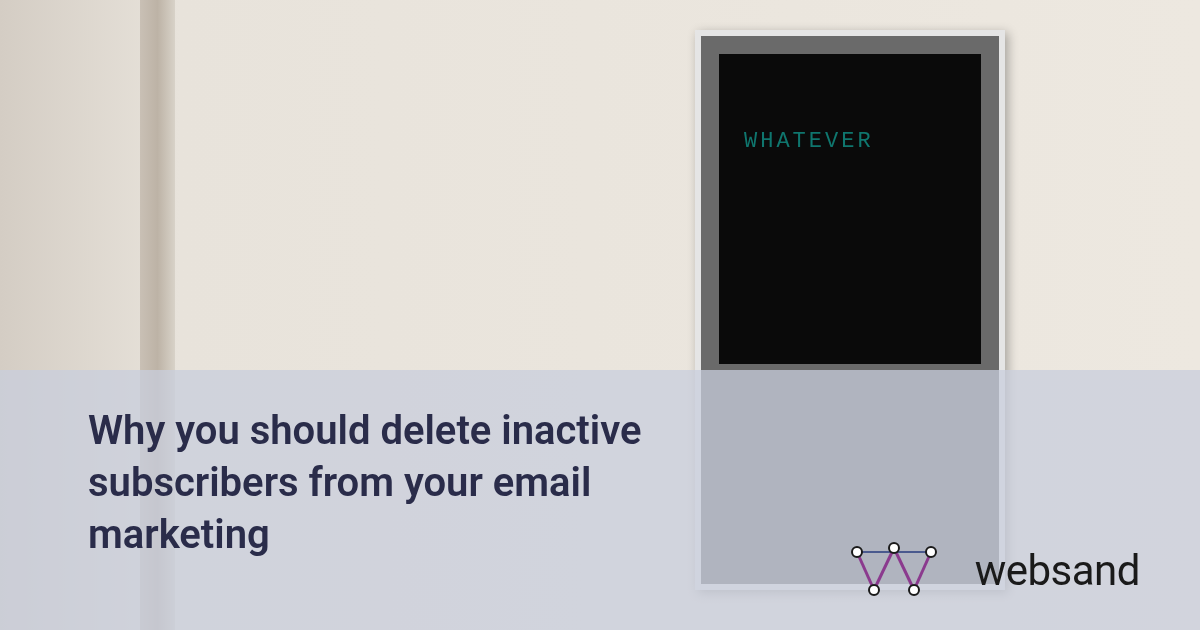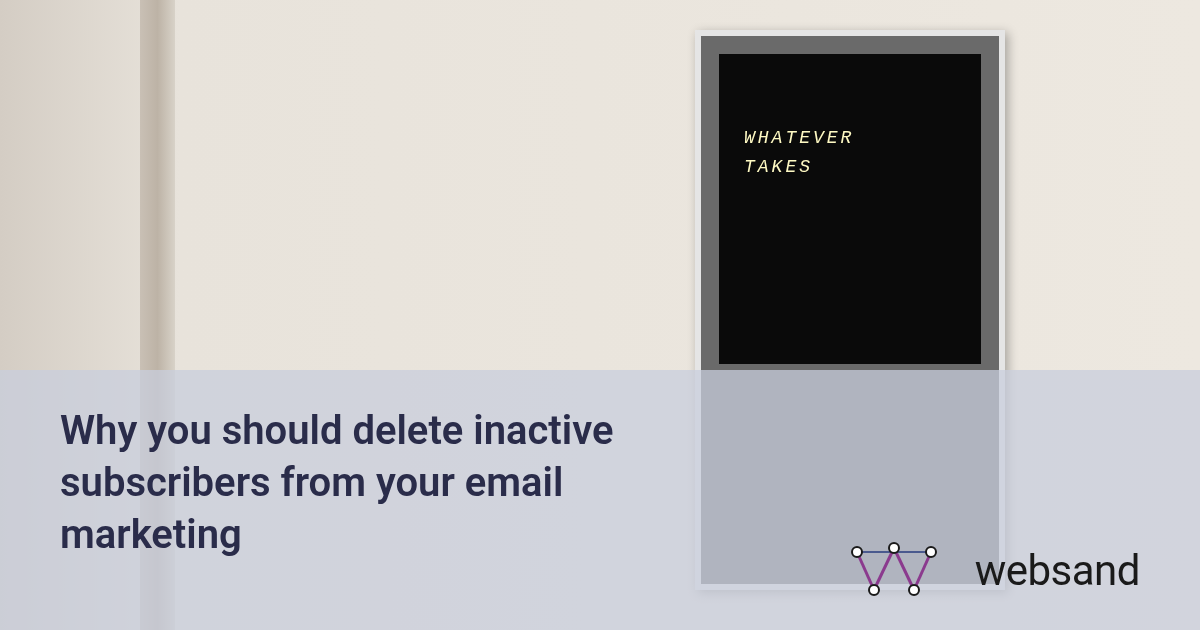--- a/index.html
+++ b/index.html
@@ -40,38 +40,37 @@
     .sign-inner {
       position: absolute;
       top: 18px;
       left: 18px;
       right: 18px;
       height: 310px;
       background: #0a0a0a;
       padding: 70px 20px 20px 25px;
     }
     .sign-text {
-      color: #fef9c3;
+      color: #0f766e;
       font-family: 'Courier New', monospace;
-      font-size: 18px;
+      font-size: 22px;
       letter-spacing: 3px;
       line-height: 1.6;
       font-weight: 400;
-      font-style: italic;
     }
     .overlay {
       position: absolute;
       left: 0;
       right: 0;
       bottom: 0;
       height: 260px;
       background: rgba(200, 205, 220, 0.75);
       display: flex;
       align-items: flex-start;
-      padding: 35px 60px;
+      padding: 35px 88px;
     }
     .headline {
       color: #2a2c4a;
       font-size: 40px;
       font-weight: 600;
       line-height: 1.3;
       max-width: 660px;
     }
     .logo-area {
       position: absolute;
@@ -96,21 +95,20 @@
 </head>
 <body>
 
 <div class="background"></div>
 <div class="wall-line"></div>
 
 <div class="sign-frame">
   <div class="sign-inner">
     <div class="sign-text">
       <div>WHATEVER</div>
-      <div>TAKES</div>
     </div>
   </div>
 </div>
 
 <div class="overlay">
   <h1 class="headline">Why you should delete inactive subscribers from your email marketing</h1>
   <div class="logo-area">
     <span class="logo-mark">
       <svg viewBox="0 0 90 60">
         <line x1="8" y1="12" x2="25" y2="50" stroke="#8b3a8e" stroke-width="3"></line>

